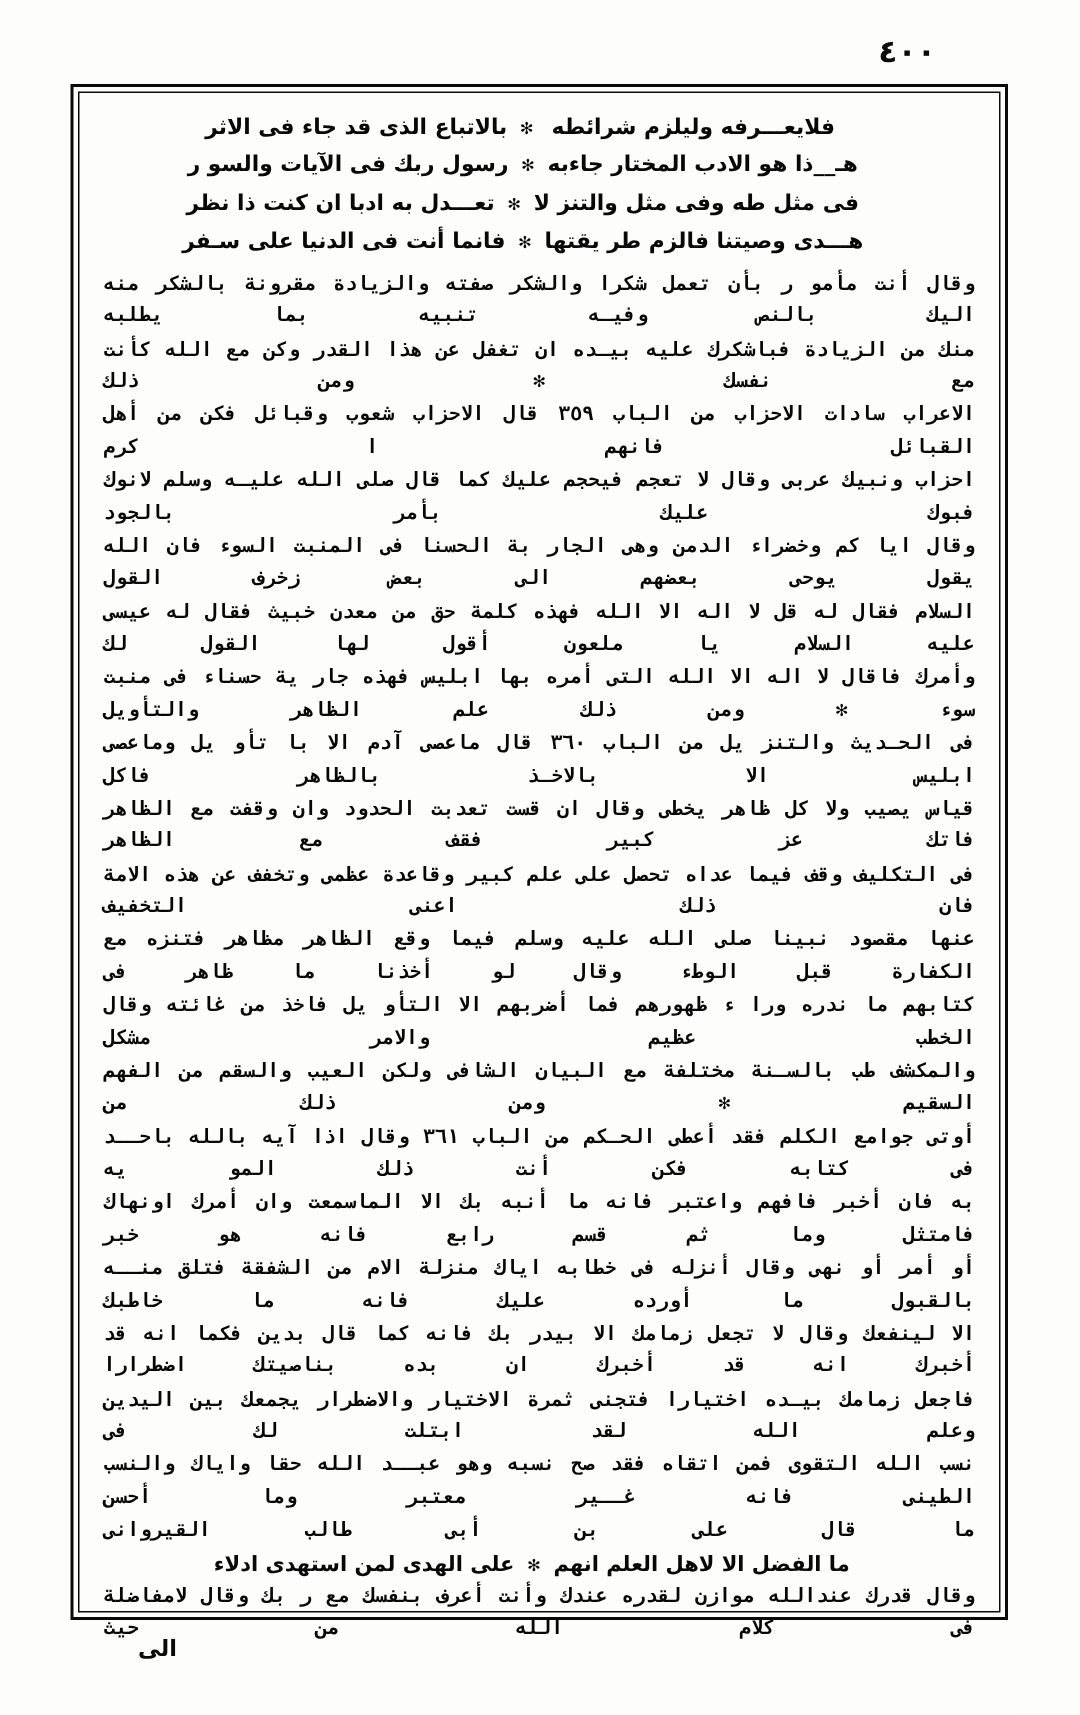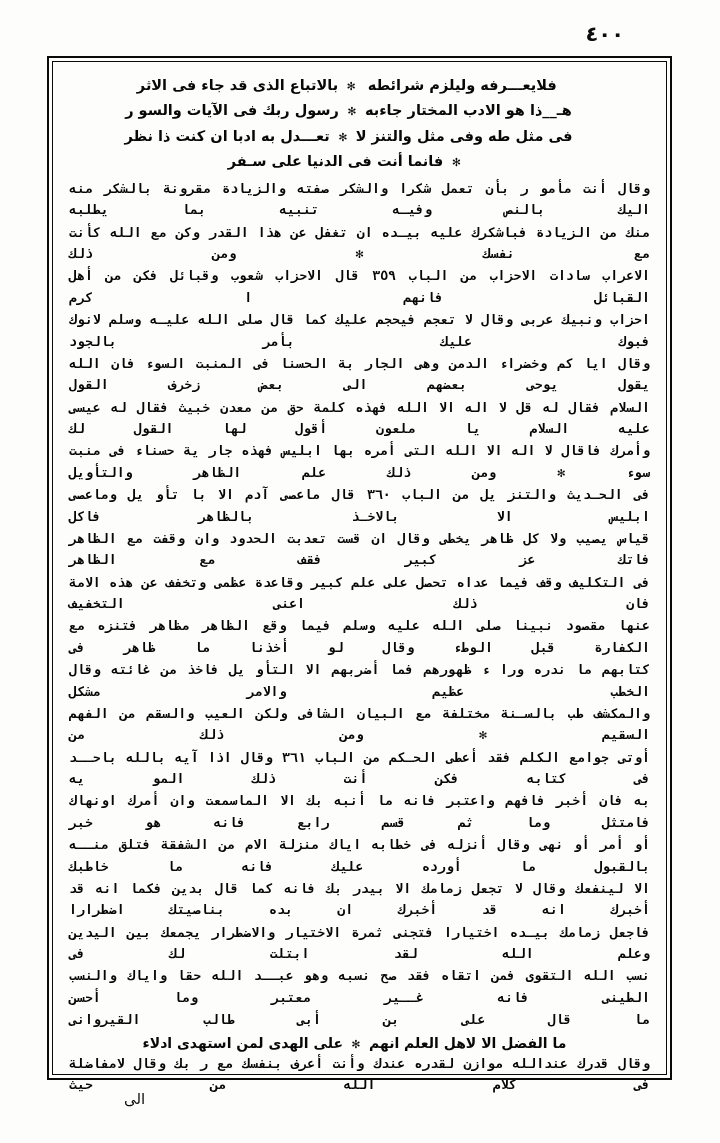--- a/index.html
+++ b/index.html
@@ -130,24 +130,23 @@
   }
   .inline-verse .hemistich { min-width: 170px; text-align: center; }
 
   
   .catchword {
     position: absolute;
     left: 92px;
     top: 1090px;
     font-family: "DejaVu Sans", sans-serif;
     font-size: 15px;
-    font-weight: 400;
+    font-weight: 700;
     color: #0a0a0a;
     direction: rtl;
-    margin-left: 32px;
   }
 </style>
 </head>
 <body>
 
 <div class="page">
 
   <div class="page-number">٤٠٠</div>
 
   <div class="frame">
@@ -166,20 +165,21 @@
         <span class="hemistich first">هـ__ذا هو الادب المختار جاءبه</span>
         <span class="star">✻</span>
         <span class="hemistich second">رسول ربك فى الآيات والسو ر</span>
       </div>
       <div class="verse">
         <span class="hemistich first">فى مثل طه وفى مثل والتنز لا</span>
         <span class="star">✻</span>
         <span class="hemistich second">تعـــدل به ادبا ان كنت ذا نظر</span>
       </div>
       <div class="verse">
+        <span class="hemistich first">هـــدى وصيتنا فالزم طر يقتها</span>
         <span class="star">✻</span>
         <span class="hemistich second">فانما أنت فى الدنيا على سـفر</span>
       </div>
     </div>
 
     <div class="prose">
       <p>وقال أنت مأمو ر بأن تعمل شكرا والشكر صفته والزيادة مقرونة بالشكر منه اليك بالنص وفيـه تنبيه بما يطلبه</p>
       <p>منك من الزيادة فباشكرك عليه بيـده ان تغفل عن هذا القدر وكن مع الله كأنت مع نفسك ✻ ومن ذلك</p>
       <p>الاعراب سادات الاحزاب من الباب ٣٥٩ قال الاحزاب شعوب وقبائل فكن من أهل القبائل فانهم ا كرم</p>
       <p>احزاب ونبيك عربى وقال لا تعجم فيحجم عليك كما قال صلى الله عليـه وسلم لانوك فبوك عليك بأمر بالجود</p>

